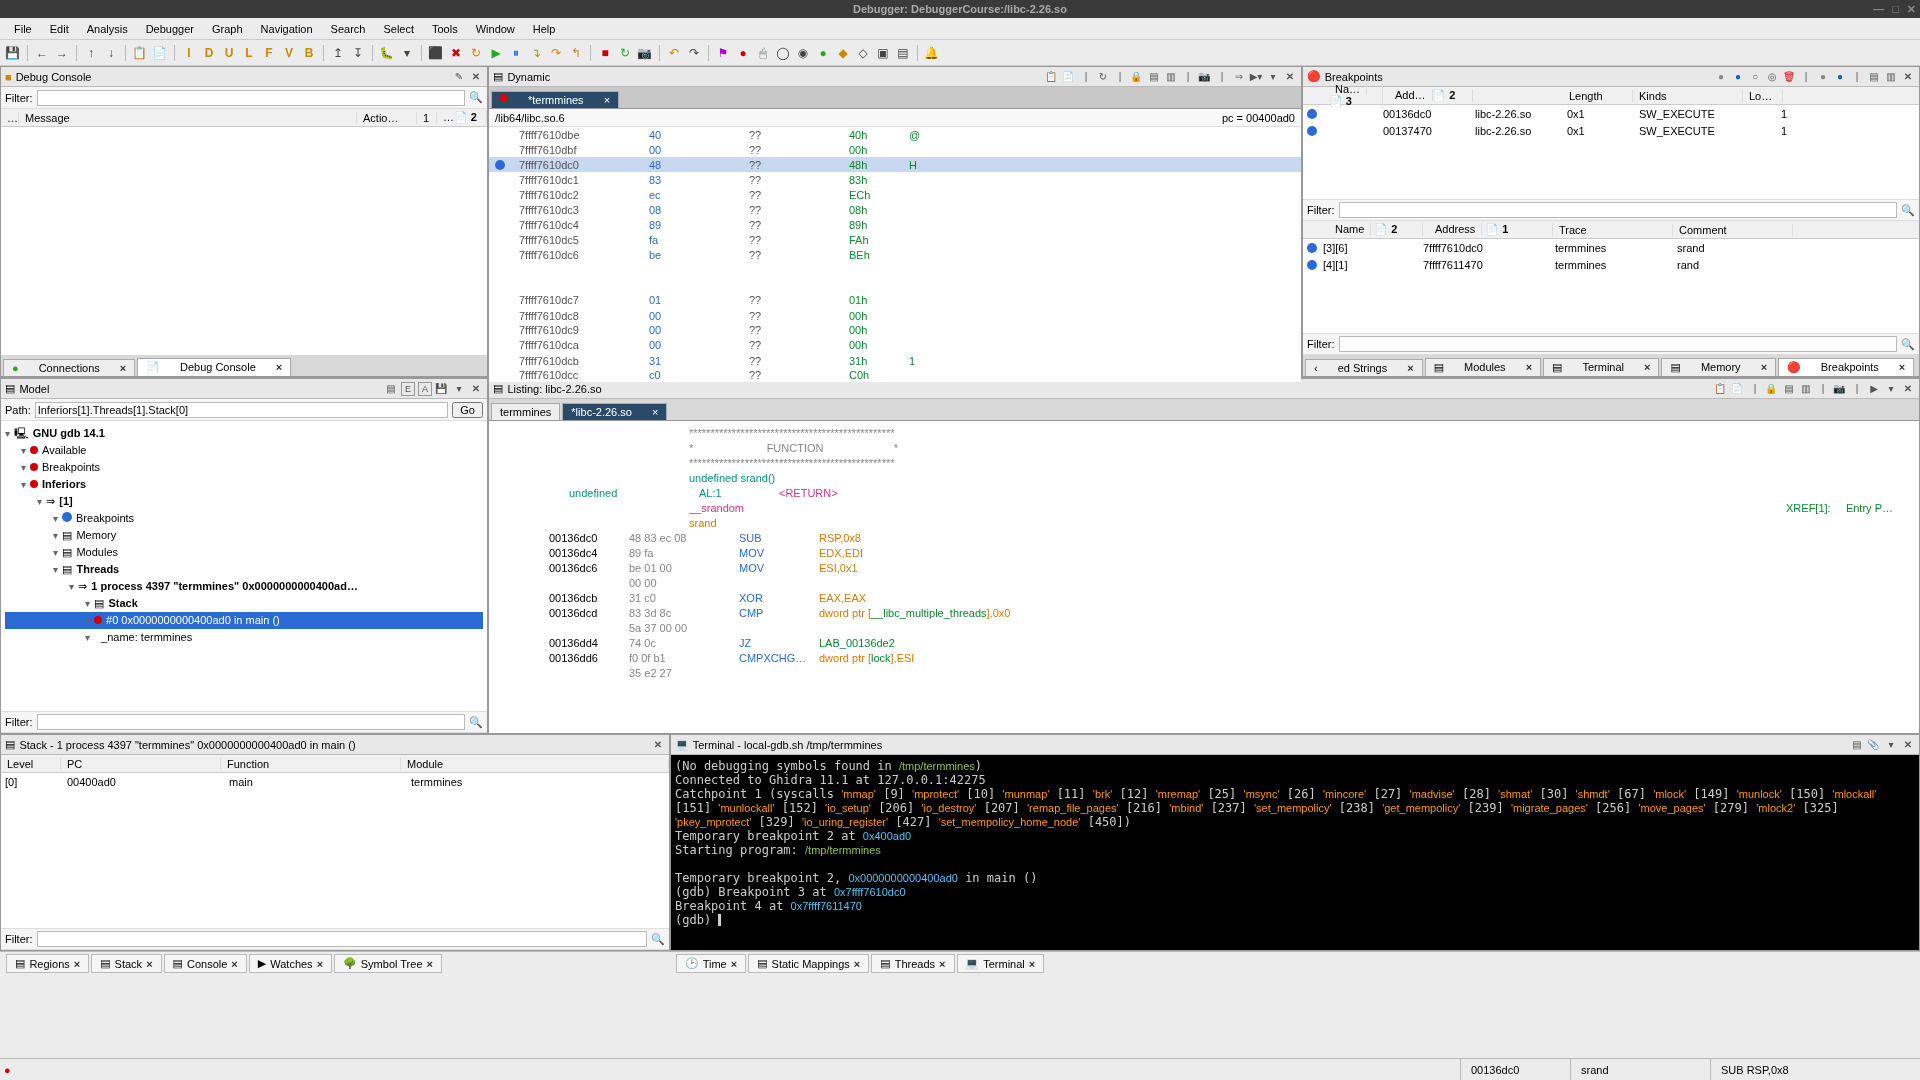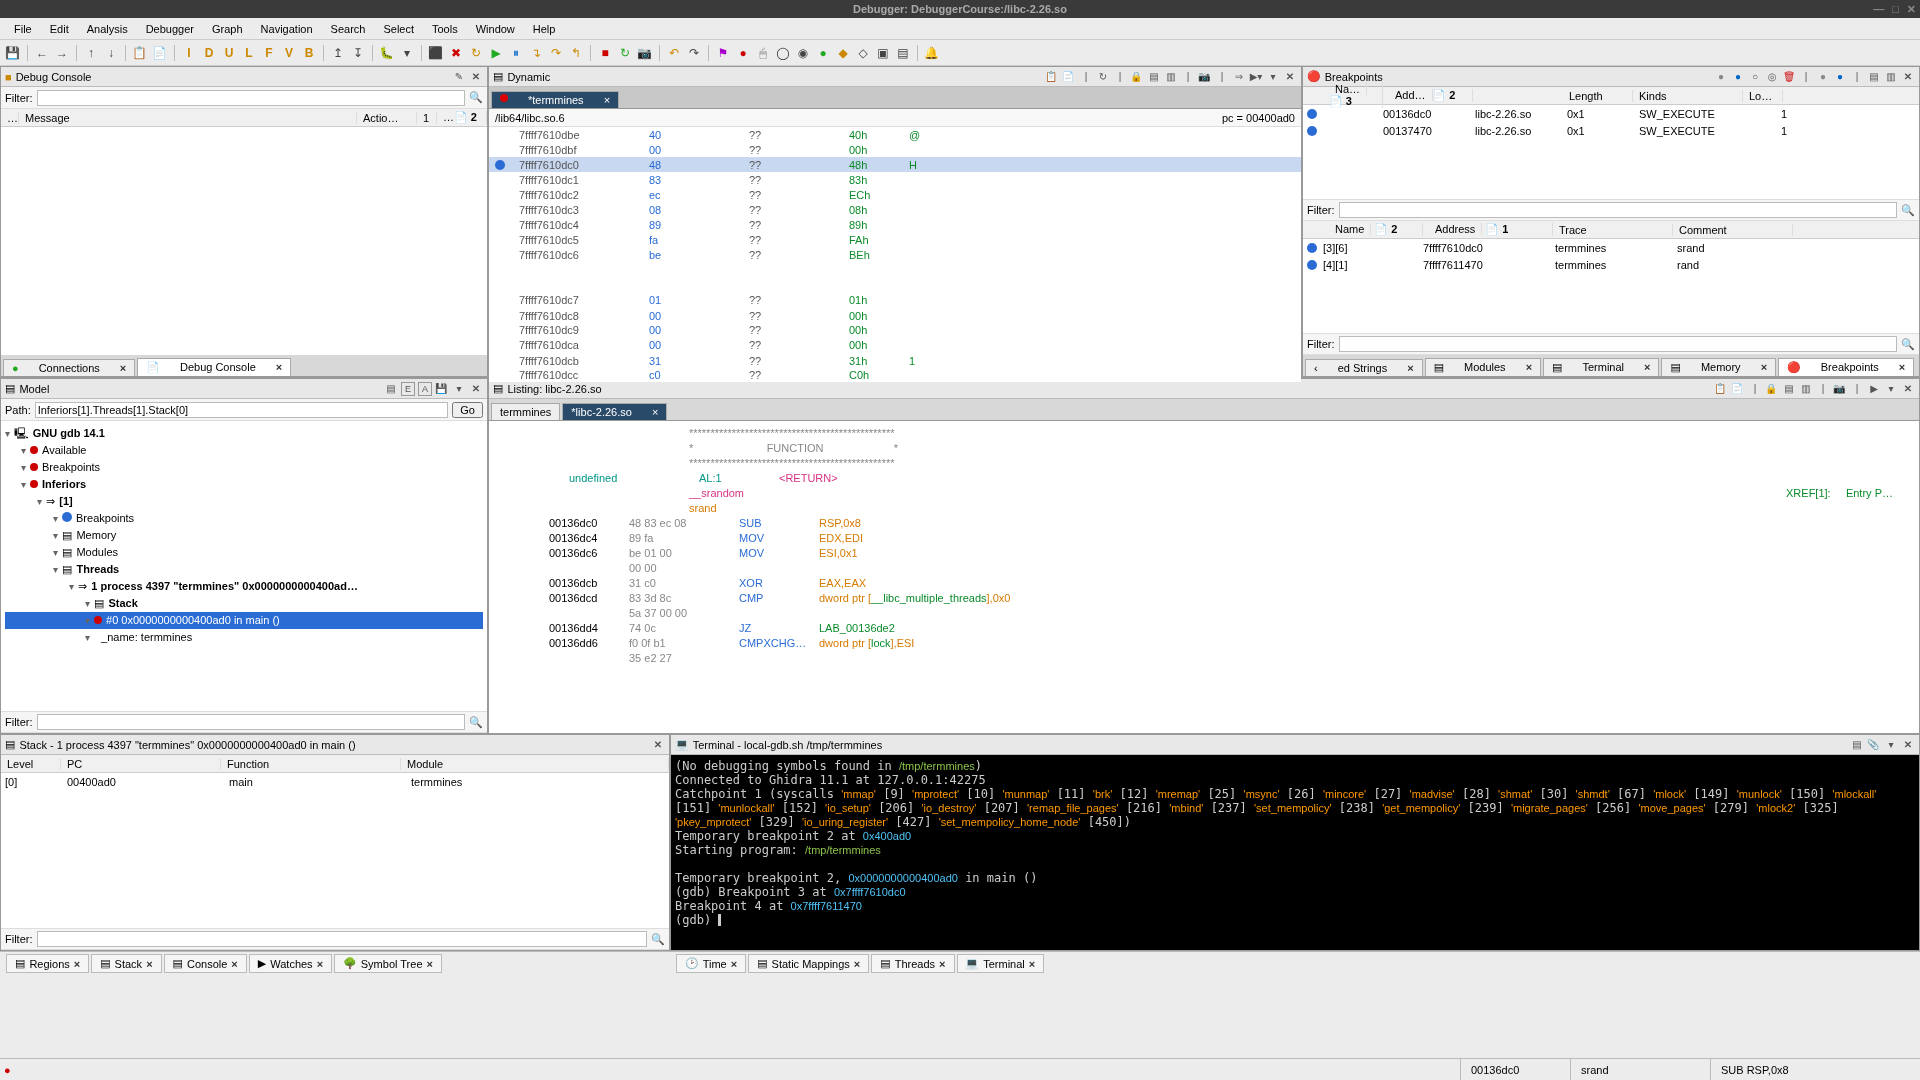--- a/index.html
+++ b/index.html
@@ -565,20 +565,21 @@
             </div>
           <div class="tab dark">
               <span>*libc-2.26.so</span>
               <span style="color:#fff">×</span>
             </div>
         </div>
         <div class="listing-body mono" id="listing-rows">
           <div class="list-line c-gray" style="padding-left:200px">************************************************</div>
           <div class="list-line c-gray" style="padding-left:200px">*                        <span>FUNCTION</span>                       *</div>
           <div class="list-line c-gray" style="padding-left:200px">************************************************</div>
+          <div class="list-line" style="padding-left:200px"><span class="c-teal">undefined srand()</span></div>
           <div class="list-line" style="padding-left:80px"><span class="c-teal" style="width:130px;display:inline-block">undefined</span><span class="c-teal" style="width:80px;display:inline-block">AL:1</span><span class="c-pink">&lt;RETURN&gt;</span></div>
           <div class="list-line" style="padding-left:200px;justify-content:space-between;padding-right:10px"><span class="c-pink">__srandom</span><span><span class="c-green" style="margin-right:16px">XREF[1]:     Entry P…</span></span></div>
           <div class="list-line c-orange" style="padding-left:200px">srand</div>
         <div class="list-line" style="position: relative;"><span style="width:80px">00136dc0</span><span class="c-gray" style="width:110px">48 83 ec 08</span><span class="c-blue" style="width:80px">SUB</span><span class="c-orange">RSP,0x8</span></div>
             <div class="list-line" style="position: relative;"><span style="width:80px">00136dc4</span><span class="c-gray" style="width:110px">89 fa</span><span class="c-blue" style="width:80px">MOV</span><span class="c-orange">EDX,EDI</span></div>
             <div class="list-line" style="position: relative;"><span style="width:80px">00136dc6</span><span class="c-gray" style="width:110px">be 01 00</span><span class="c-blue" style="width:80px">MOV</span><span class="c-orange">ESI,0x1</span></div>
             <div class="list-line" style="position: relative;"><span style="width:80px"></span><span class="c-gray" style="width:110px">00 00</span><span class="c-blue" style="width:80px"></span><span class="c-orange"></span></div>
             <div class="list-line" style="position: relative;"><span style="width:80px">00136dcb</span><span class="c-gray" style="width:110px">31 c0</span><span class="c-blue" style="width:80px">XOR</span><span class="c-orange">EAX,EAX</span></div>
             <div class="list-line" style="position: relative;"><span style="width:80px">00136dcd</span><span class="c-gray" style="width:110px">83 3d 8c</span><span class="c-blue" style="width:80px">CMP</span><span class="c-orange">dword ptr [<span class="c-green">__libc_multiple_threads</span>],0x0</span></div>
             <div class="list-line" style="position: relative;"><span style="width:80px"></span><span class="c-gray" style="width:110px">5a 37 00 00</span><span class="c-blue" style="width:80px"></span><span class="c-orange"></span></div>

